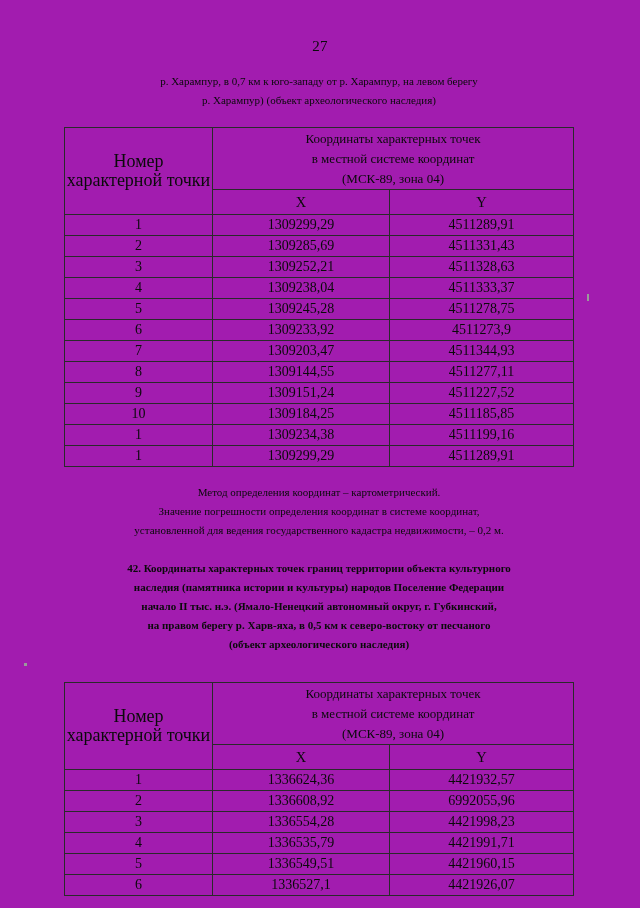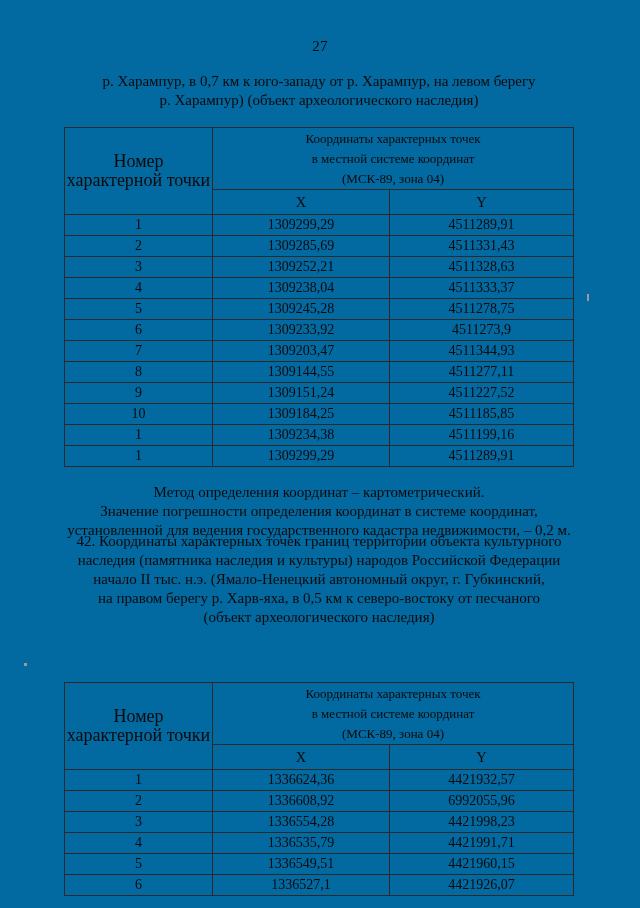--- a/index.html
+++ b/index.html
@@ -11,48 +11,48 @@
     width: 640px;
     height: 908px;
     position: relative;
     overflow: hidden;
     font-family: "Liberation Serif", "DejaVu Serif", serif;
     color: #0a0a0a;
   }
   .page {
     position: absolute;
     inset: 0;
-    background: #0369a1;
+    background: #a21caf;
   }
 
   
   .page-number {
     position: absolute;
     top: 38px;
     left: 0;
     width: 640px;
     text-align: center;
     font-size: 15px;
     letter-spacing: 0.3px;
   }
 
   
   .para {
     position: absolute;
     left: 64px;
     width: 510px;
     text-align: center;
-    font-size: 15px;
+    font-size: 11px;
     line-height: 19px;
   }
   .para div { white-space: nowrap; }
 
   .p-head      { top: 72px; }
   .p-method    { top: 483px; }
-  .p-item42    { top: 532px; }
+  .p-item42    { top: 559px; font-weight: bold; }
 
   
   .tbl {
     position: absolute;
     left: 64px;
     width: 509px;
     border-collapse: collapse;
     font-size: 14px;
     table-layout: fixed;
   }
@@ -198,21 +198,21 @@
   </table>
 
   <div class="para p-method">
     <div>Метод определения координат – картометрический.</div>
     <div>Значение погрешности определения координат в системе координат,</div>
     <div>установленной для ведения государственного кадастра недвижимости, – 0,2 м.</div>
   </div>
 
   <div class="para p-item42">
     <div>42. Координаты характерных точек границ территории объекта культурного</div>
-    <div>наследия (памятника наследия и культуры) народов Российской Федерации</div>
+    <div>наследия (памятника истории и культуры) народов Поселение Федерации</div>
     <div>начало II тыс. н.э. (Ямало-Ненецкий автономный округ, г. Губкинский,</div>
     <div>на правом берегу р. Харв-яха, в 0,5 км к северо-востоку от песчаного</div>
     <div>(объект археологического наследия)</div>
   </div>
 
   <table class="tbl tbl-2">
     <colgroup>
       <col class="col-num">
         <col class="col-x">
         <col class="col-y">

